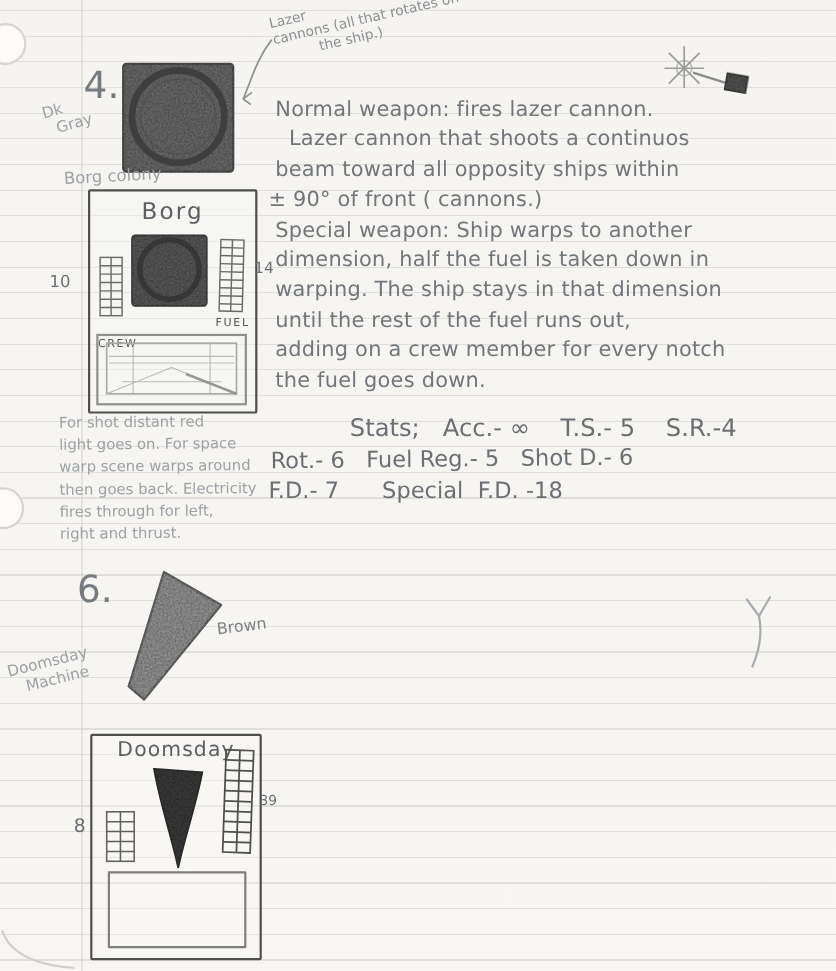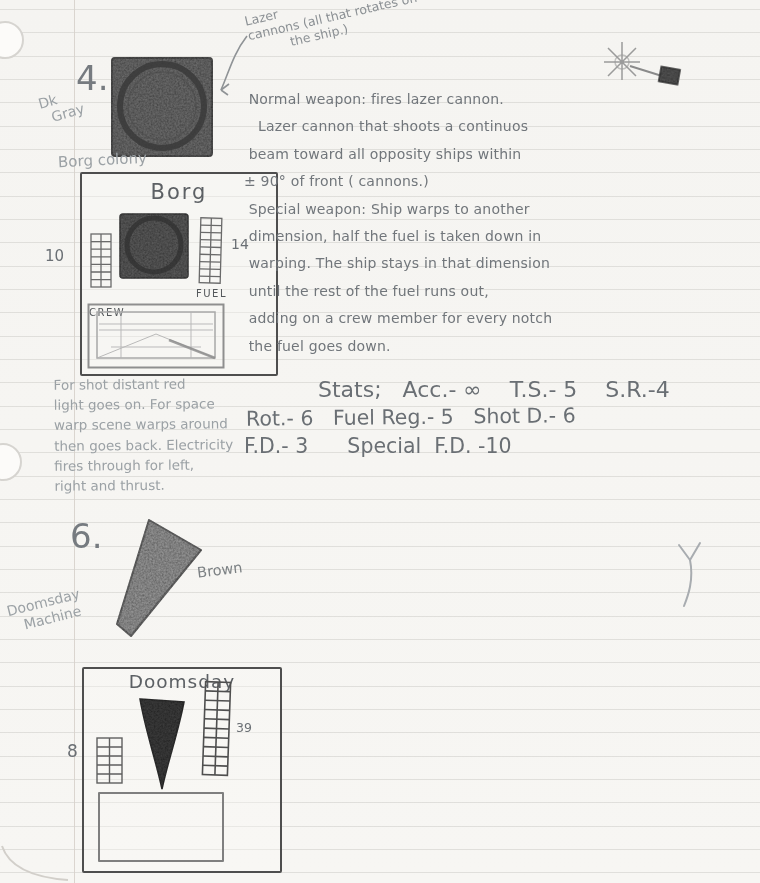--- a/index.html
+++ b/index.html
@@ -20,21 +20,20 @@
   .hole{
     position:absolute; width:34px; height:34px; border-radius:50%;
     background:#fcfbf9; border:2px solid #d6d4d0;
   }
   .hand{ position:absolute; white-space:pre-wrap; color:#71767b; }
   .light{ color:#9ba1a5; }
   .num{ font-size:34px; color:#767b80; }
   .card{
     position:absolute; border:2.5px solid #4e4e4e; border-radius:2px;
     background:rgba(250,249,246,.35);
-    padding-left:44px;
   }
   .card-title{ position:absolute; left:0; right:0; text-align:center; color:#5c6064; letter-spacing:2px; }
   .gauge-num{ position:absolute; color:#6b7075; }
   .screen-box{ position:absolute; border:2px solid #7f7f7f; border-radius:1px; }
   svg{ position:absolute; overflow:visible; }
 </style>
 </head>
 <body>
 
 <div class="page">
@@ -126,34 +125,34 @@
   <div class="gauge-num hand" style="left:45px; top:247px; font-size:15px;">10</div>
   <div class="gauge-num hand" style="left:231px; top:236px; font-size:14px;">14</div>
 
   <div class="hand light" style="left:54px; top:374px; font-size:13.5px; line-height:20.2px; transform:rotate(-0.5deg);">For shot distant red
 light goes on. For space
 warp scene warps around
 then goes back. Electricity
 fires through for left,
 right and thrust.</div>
 
-  <div class="hand" style="left:244px; top:86px; width:510px; font-size:14px; line-height:27.4px; letter-spacing:.2px;"> Normal weapon: fires lazer cannon.
+  <div class="hand" style="left:244px; top:86px; width:510px; font-size:19px; line-height:27.4px; letter-spacing:.2px;"> Normal weapon: fires lazer cannon.
    Lazer cannon that shoots a continuos
  beam toward all opposity ships within
 ± 90° of front ( cannons.)
  Special weapon: Ship warps to another
  dimension, half the fuel is taken down in
  warping. The ship stays in that dimension
  until the rest of the fuel runs out,
  adding on a crew member for every notch
  the fuel goes down.</div>
 
   <div class="hand" style="left:318px; top:377px; font-size:22px; color:#6a6f74;">Stats;   Acc.- ∞    T.S.- 5    S.R.-4</div>
   <div class="hand" style="left:246px; top:405px; font-size:20.5px; color:#6a6f74; transform:rotate(-0.6deg);">Rot.- 6   Fuel Reg.- 5   Shot D.- 6</div>
-  <div class="hand" style="left:244px; top:434px; font-size:20.5px; color:#6a6f74;">F.D.- 3      Special  F.D. -10</div>
+  <div class="hand" style="left:244px; top:434px; font-size:20.5px; color:#6a6f74;">F.D.- 7      Special  F.D. -18</div>
 
   <div class="hand num" style="left:70px; top:516px;">6.</div>
 
   <svg width="110" height="145" style="left:103px; top:508px;">
     <polygon points="46,12 98,42 28,128 14,116" fill="#9b9b9b" stroke="#6e6e6e" stroke-width="2" stroke-linejoin="round" filter="url(#grain)"></polygon>
     <g stroke="#7a7a7a" stroke-width="1" fill="none" opacity="0.55">
       <path d="M44,24 Q64,34 88,44"></path>
       <path d="M38,44 Q56,54 76,62"></path>
       <path d="M32,66 Q48,74 62,80"></path>
       <path d="M26,88 Q38,96 50,100"></path>

